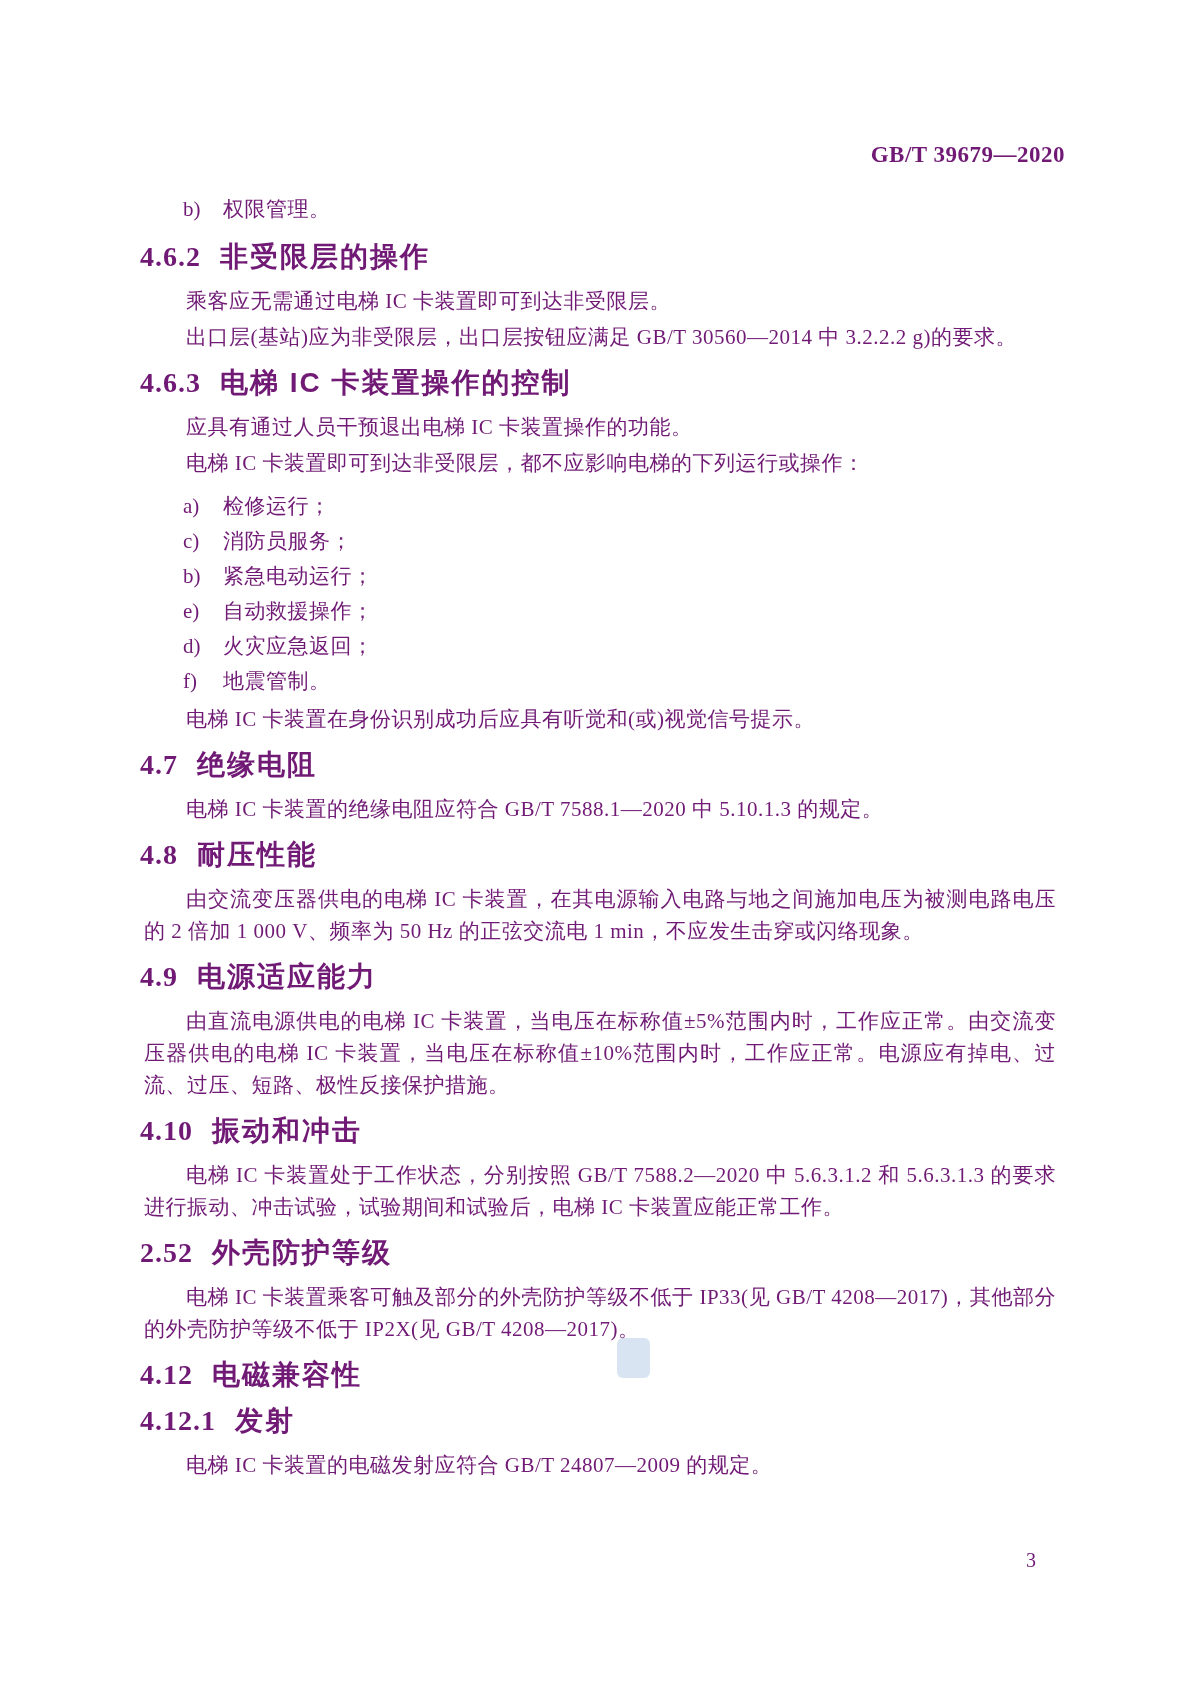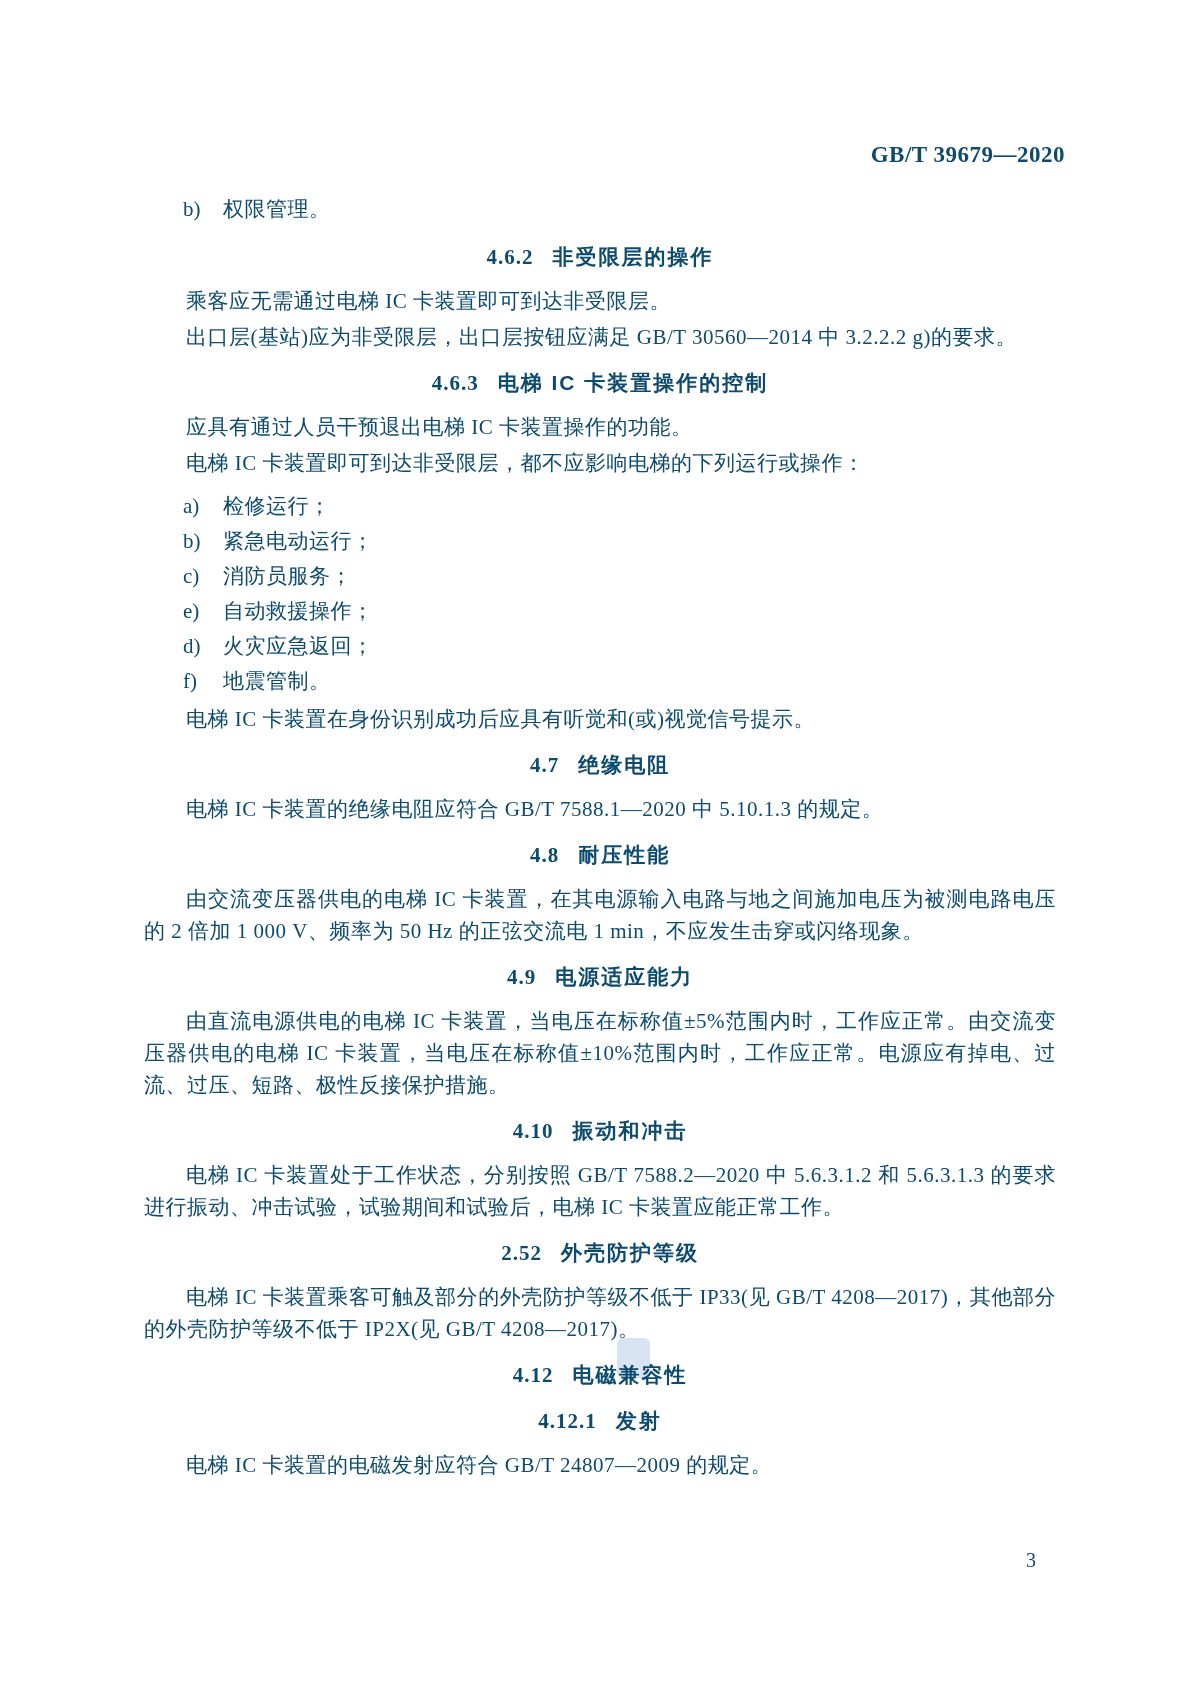--- a/index.html
+++ b/index.html
@@ -1,42 +1,41 @@
 <!DOCTYPE html>
 <html lang="zh"><head>
 <meta charset="utf-8">
 <style>
   html,body{margin:0;padding:0;background:#ffffff;}
   .page{
     position:relative;
     width:1191px;height:1684px;
     background:#ffffff;
-    color:#0c4a6e;
+    color:#701a75;
     font-family:"Liberation Serif","DejaVu Serif",serif;
     overflow:hidden;
   }
   .std-header{
     position:absolute;top:142px;right:126px;
     font-size:23px;font-weight:bold;letter-spacing:0.5px;
     white-space:nowrap;
   }
   .content{
     position:absolute;left:140px;top:192px;width:920px;z-index:1;
   }
   .para{
     margin:4px;
     font-size:21px;line-height:32px;
     text-align:justify;text-indent:2em;
     letter-spacing:0.5px;
   }
   .clause-heading{
     margin:14px 0 12px 0;
-    font-size:21px;line-height:32px;
+    font-size:28px;line-height:32px;
     white-space:nowrap;
-    text-align:center;
   }
   .clause-heading .num{
     letter-spacing:1px;margin-right:19px;
   }
   .clause-heading .ttl{
     font-family:"Liberation Sans","DejaVu Sans",sans-serif;
     font-weight:bold;letter-spacing:2px;
   }
   .list{margin:10px 0 0 0;}
   .list.first{margin-top:0;}
@@ -72,22 +71,22 @@
 
     <h3 class="clause-heading"><span class="num">4.6.2</span><span class="ttl">非受限层的操作</span></h3>
     <p class="para">乘客应无需通过电梯 IC 卡装置即可到达非受限层。</p>
     <p class="para">出口层(基站)应为非受限层，出口层按钮应满足 GB/T 30560—2014 中 3.2.2.2 g)的要求。</p>
 
     <h3 class="clause-heading"><span class="num">4.6.3</span><span class="ttl">电梯 IC 卡装置操作的控制</span></h3>
     <p class="para">应具有通过人员干预退出电梯 IC 卡装置操作的功能。</p>
     <p class="para">电梯 IC 卡装置即可到达非受限层，都不应影响电梯的下列运行或操作：</p>
     <div class="list">
       <div class="li"><span class="m">a)</span><span>检修运行；</span></div>
+      <div class="li"><span class="m">c)</span><span>消防员服务；</span></div>
       <div class="li"><span class="m">b)</span><span>紧急电动运行；</span></div>
-      <div class="li"><span class="m">c)</span><span>消防员服务；</span></div>
       <div class="li"><span class="m">e)</span><span>自动救援操作；</span></div>
       <div class="li"><span class="m">d)</span><span>火灾应急返回；</span></div>
       <div class="li"><span class="m">f)</span><span>地震管制。</span></div>
     </div>
 
     <p class="para">电梯 IC 卡装置在身份识别成功后应具有听觉和(或)视觉信号提示。</p>
 
     <h3 class="clause-heading"><span class="num">4.7</span><span class="ttl">绝缘电阻</span></h3>
     <p class="para">电梯 IC 卡装置的绝缘电阻应符合 GB/T 7588.1—2020 中 5.10.1.3 的规定。</p>
 

